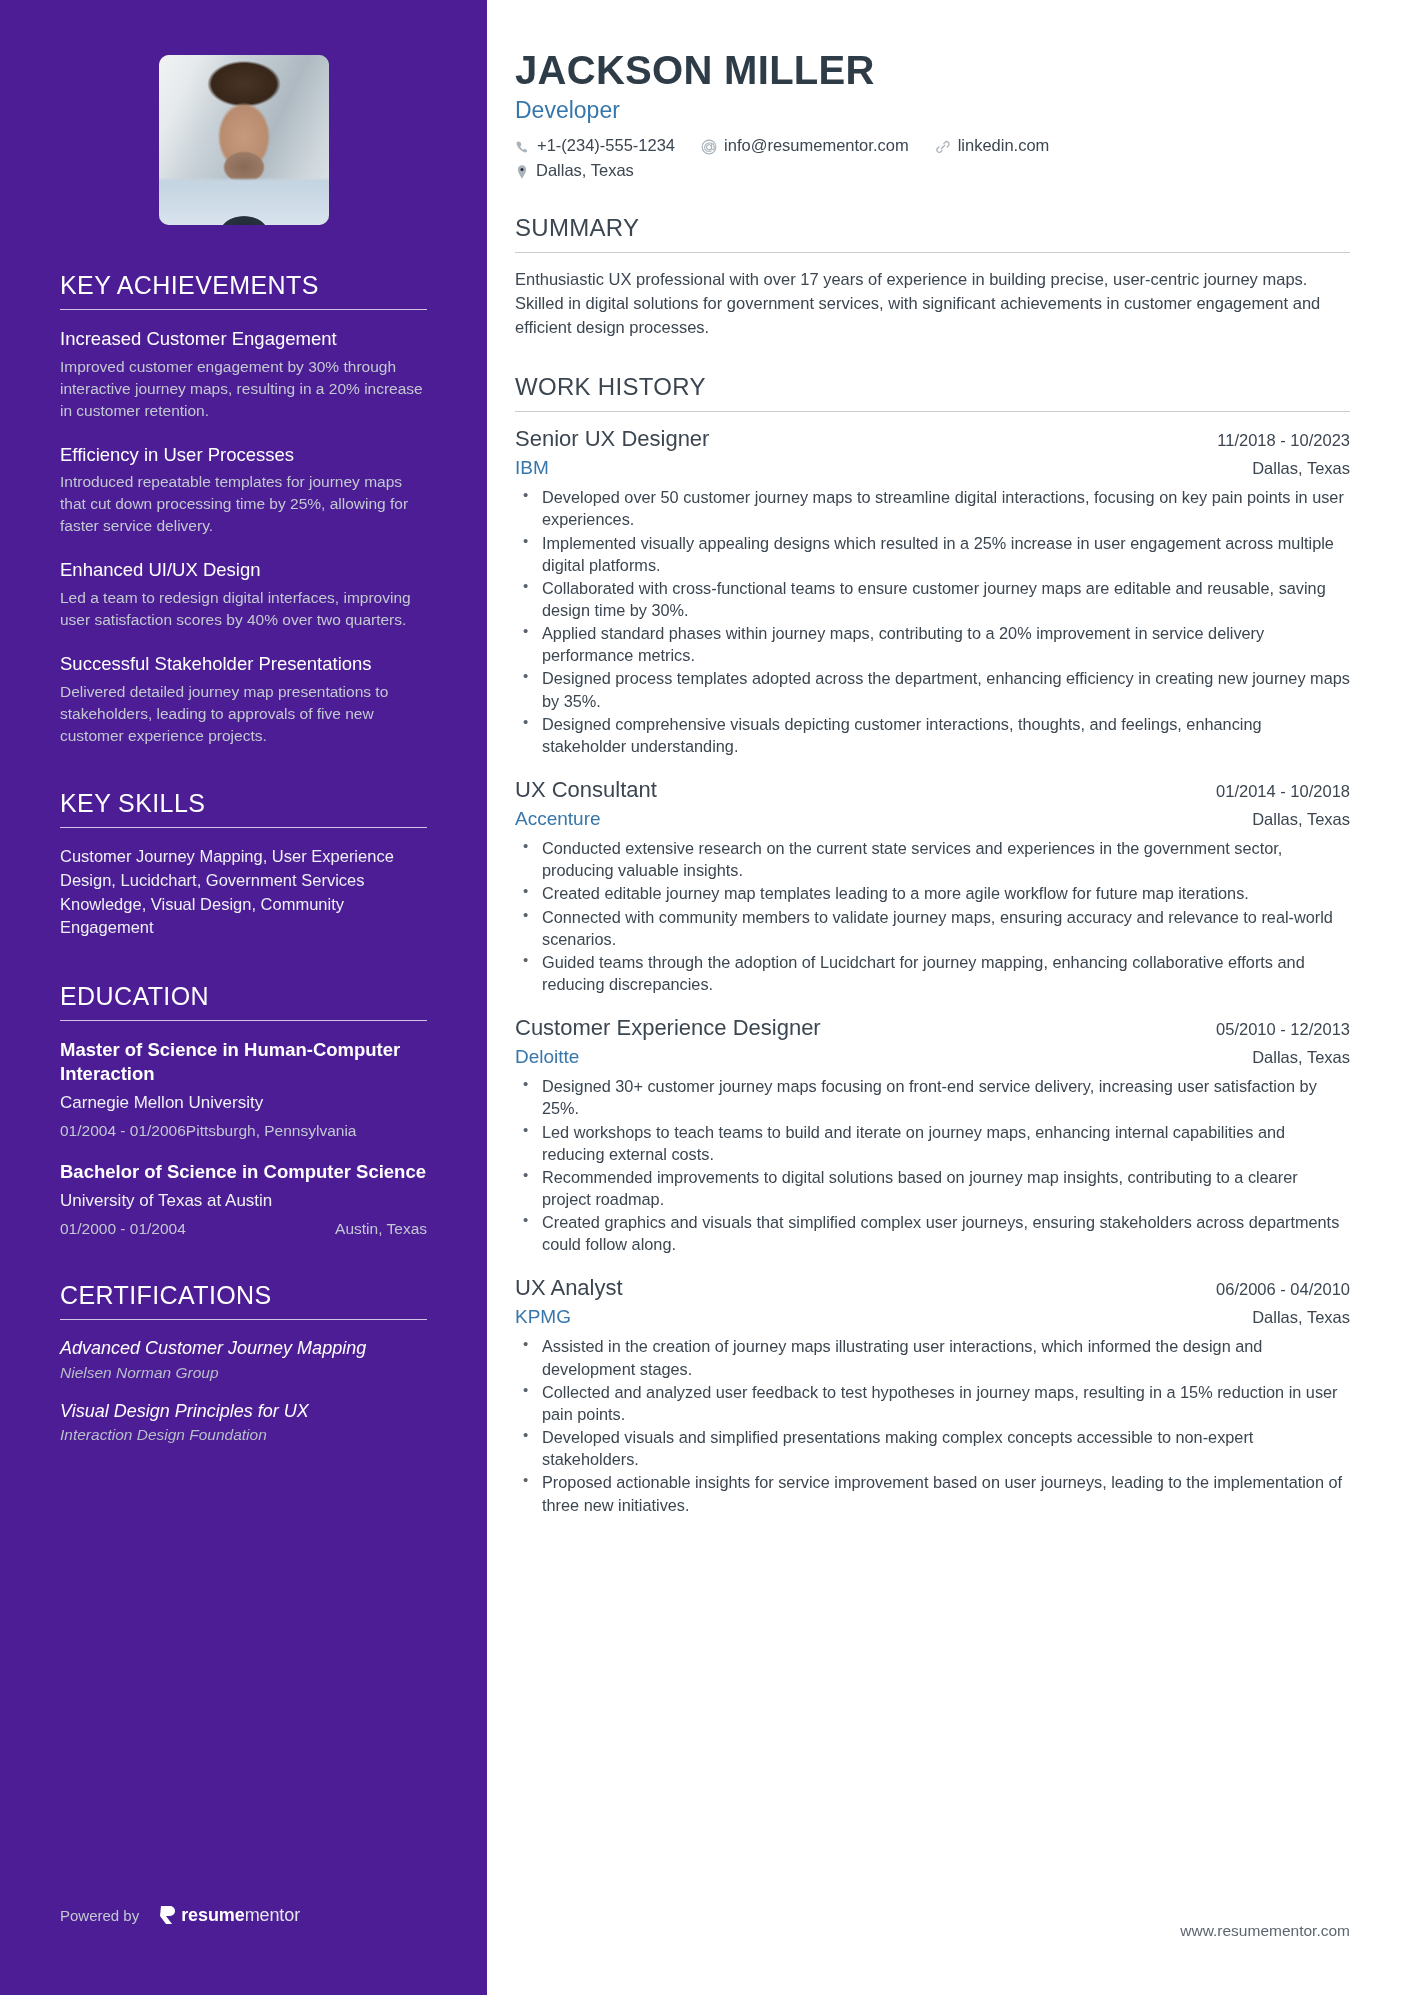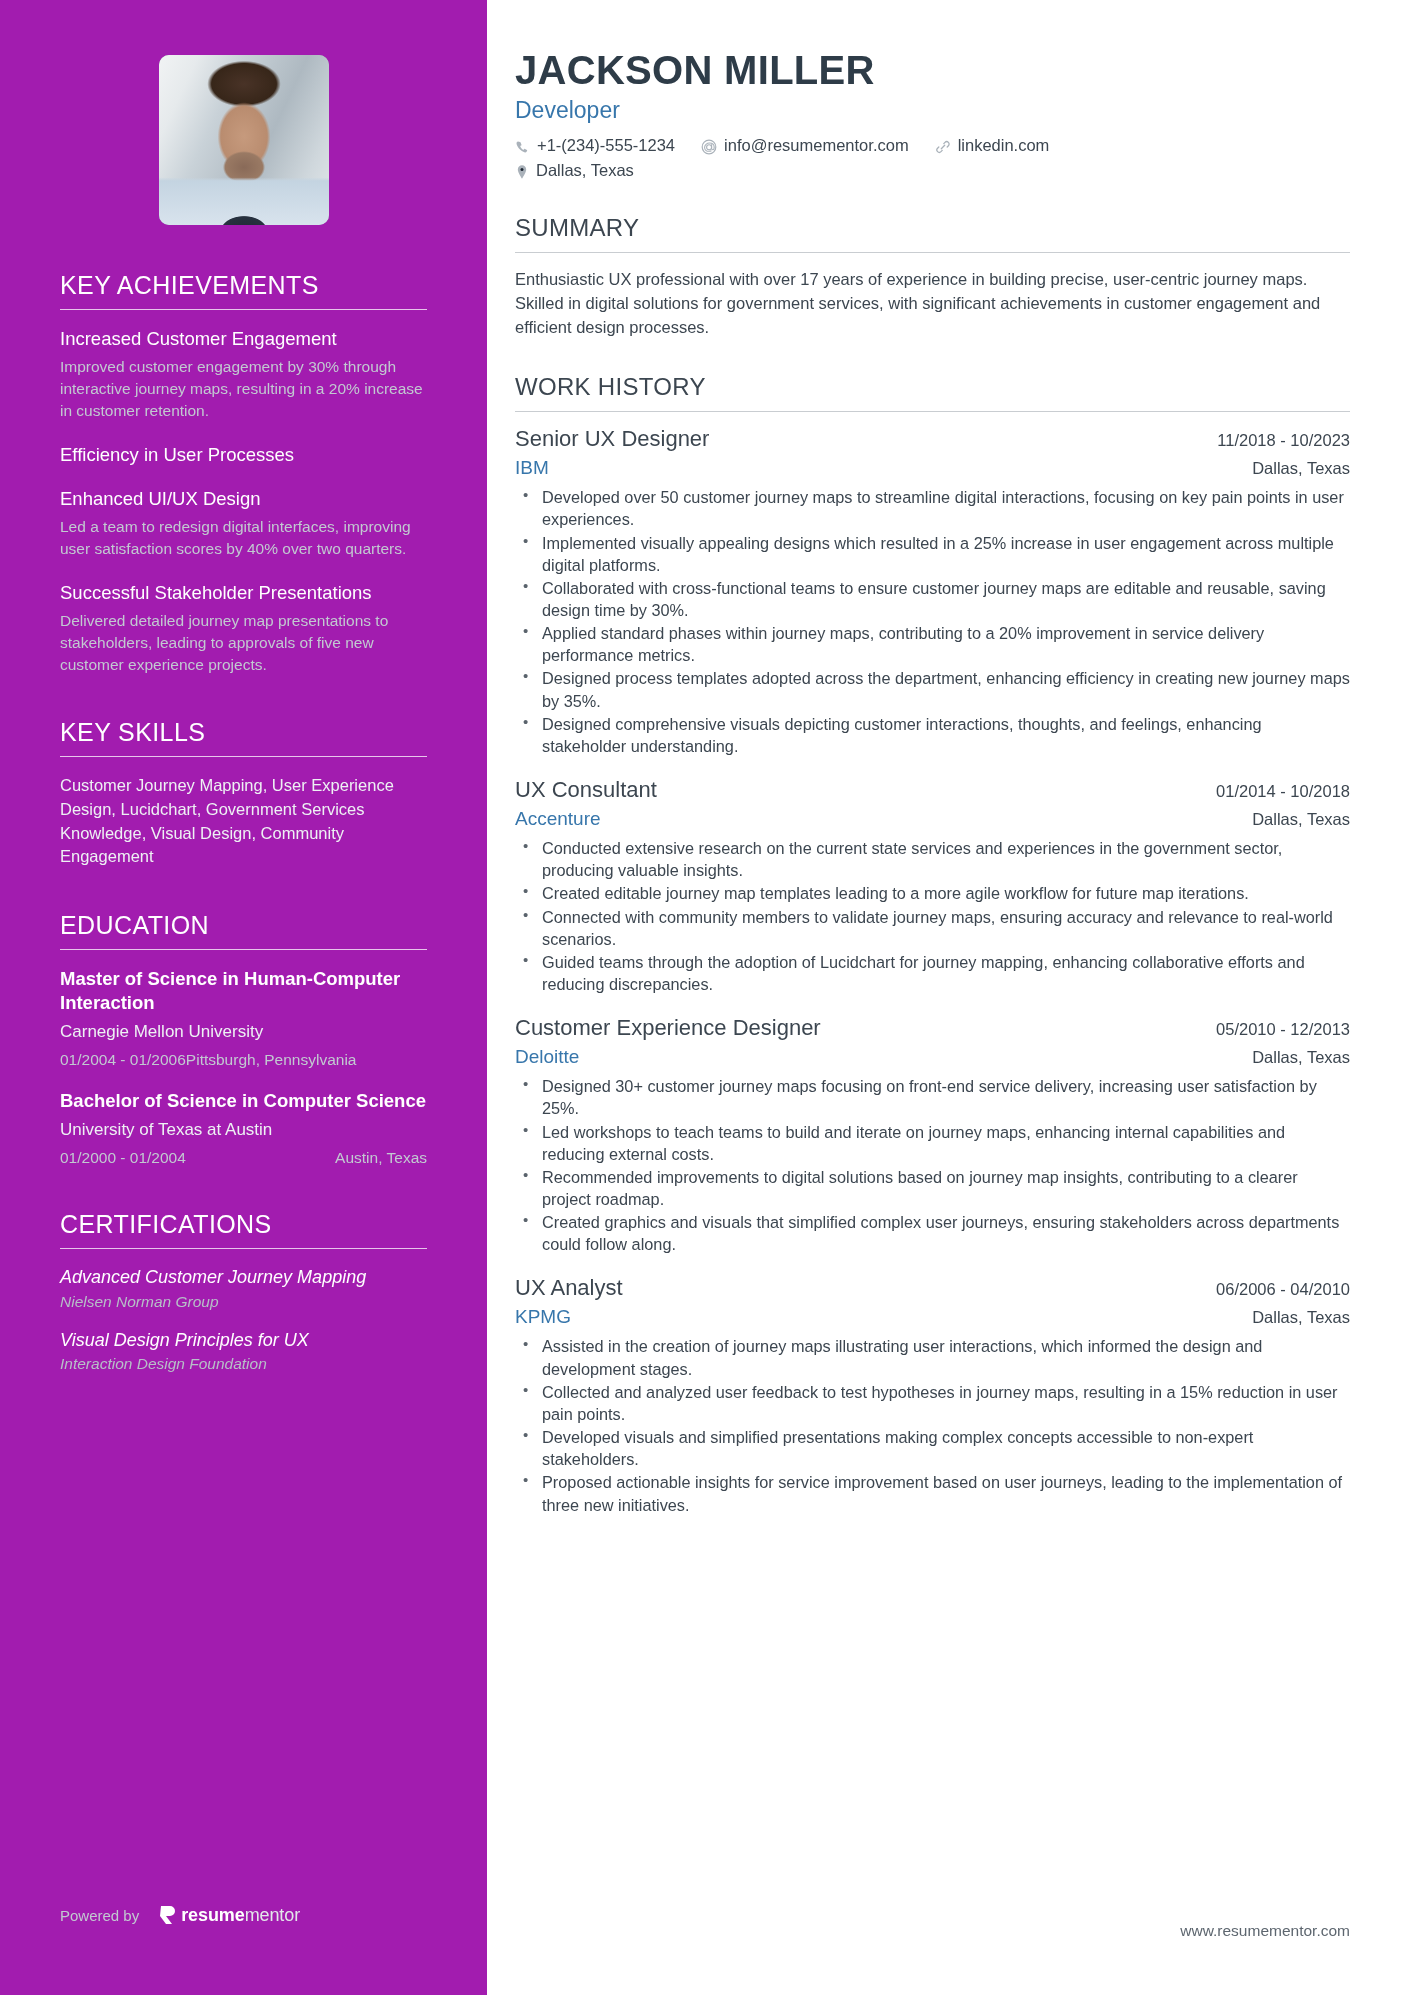--- a/index.html
+++ b/index.html
@@ -16,21 +16,21 @@
     height: 1995px;
     display: flex;
     background: #ffffff;
     overflow: hidden;
   }
 
   
   .sidebar {
     width: 487px;
     flex: 0 0 487px;
-    background: #a21caf;
+    background: #4c1d95;
     color: #ffffff;
     padding: 55px 60px 8px 60px;
     position: relative;
   }
   .photo-wrap {
     width: 170px;
     height: 170px;
     margin: 0 auto 0 auto;
     border-radius: 10px;
     overflow: hidden;
@@ -244,20 +244,21 @@
 
     <section class="side-sec">
       <div class="side-head">KEY ACHIEVEMENTS</div>
       <div id="ach-list">
           <div class="ach">
             <div class="ach-title">Increased Customer Engagement</div>
             <div class="ach-desc">Improved customer engagement by 30% through interactive journey maps, resulting in a 20% increase in customer retention.</div>
           </div>
           <div class="ach">
             <div class="ach-title">Efficiency in User Processes</div>
+            <div class="ach-desc">Introduced repeatable templates for journey maps that cut down processing time by 25%, allowing for faster service delivery.</div>
           </div>
           <div class="ach">
             <div class="ach-title">Enhanced UI/UX Design</div>
             <div class="ach-desc">Led a team to redesign digital interfaces, improving user satisfaction scores by 40% over two quarters.</div>
           </div>
           <div class="ach">
             <div class="ach-title">Successful Stakeholder Presentations</div>
             <div class="ach-desc">Delivered detailed journey map presentations to stakeholders, leading to approvals of five new customer experience projects.</div>
           </div>
         </div>

